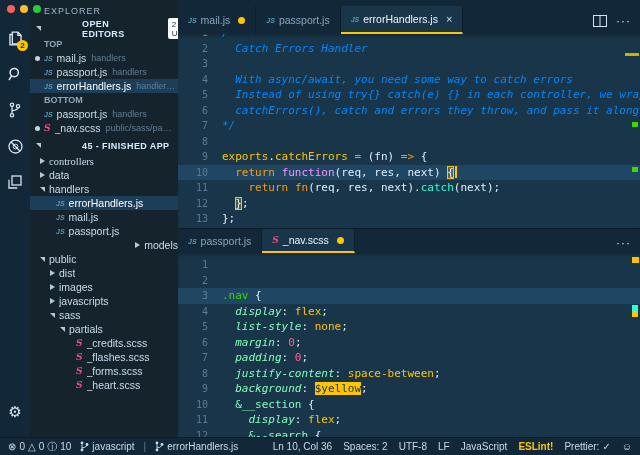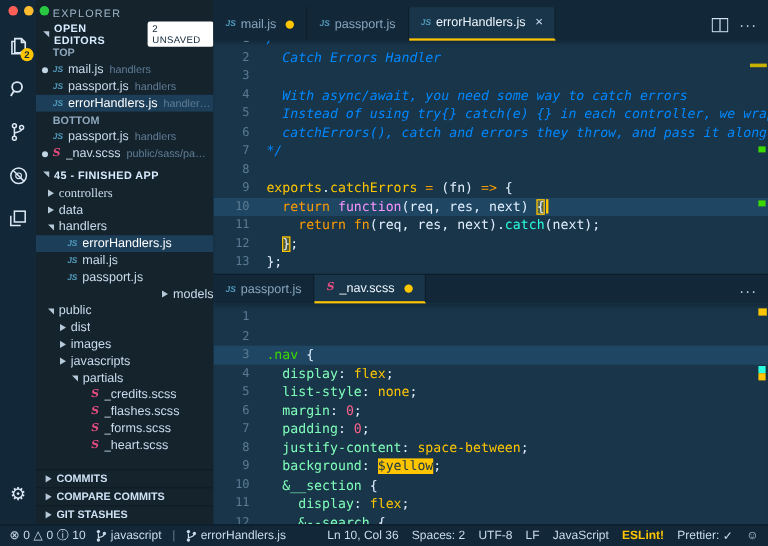--- a/index.html
+++ b/index.html
@@ -21,21 +21,21 @@
             background:#ffc600;color:#122738;font-size:8px;font-weight:bold;line-height:11px;
             text-align:center;}
   .ab-gear{margin-top:auto;margin-bottom:16px;color:#dbe7f3;font-size:15px;}
 
   
   .sidebar{width:148px;background:#15232d;flex:none;display:flex;flex-direction:column;
            overflow:hidden;color:#c9dcec;}
   .side-title{height:20px;line-height:22px;padding-left:14px;font-size:9px;letter-spacing:1px;
               color:#9fb6c8;flex:none;}
   .sec-header{height:17px;display:flex;align-items:center;font-weight:bold;font-size:9px;
-              letter-spacing:.4px;color:#d8ecff;padding-left:4px;flex:none;}
+              letter-spacing:.4px;color:#d8ecff;padding-left:4px;flex:none;gap:37px;}
   .tri{width:0;height:0;margin:0 4px 0 2px;flex:none;}
   .tri-down{border-top:5px solid #b6c9d9;border-left:5px solid transparent;}
   .tri-right{border-left:5px solid #b6c9d9;border-top:3.5px solid transparent;border-bottom:3.5px solid transparent;}
   .badge{background:#ffffff;color:#122738;font-size:8px;font-weight:normal;padding:1.5px 4px;
          border-radius:2px;margin-left:6px;letter-spacing:.3px;}
   .oe-sub{padding-left:14px;font-size:9px;font-weight:bold;color:#8da8bd;height:14px;line-height:15px;}
   .row{height:14px;display:flex;align-items:center;font-size:10.5px;padding-left:14px;
        position:relative;color:#c9dcec;white-space:nowrap;overflow:hidden;}
   .row.selected{background:#1c3e59;color:#fff;}
   .row .fname{overflow:hidden;text-overflow:ellipsis;}
@@ -74,21 +74,21 @@
   .cl.cur{background:#1f4662;}
   .ln{width:30px;flex:none;text-align:right;color:#5c7a93;font-size:10px;}
   .code{padding-left:14px;}
   .cm{color:#0088ff;font-style:italic;}
   .kw{color:#ff9d00;}
   .pink{color:#fb94ff;}
   .fnm{color:#ffc600;}
   .op{color:#ff9d00;}
   .wh{color:#e1efff;}
   .teal{color:#2affdf;}
-  .prop{color:#80ffbb;}
+  .prop{color:#80ffbb;font-style:italic;}
   .val{color:#ffc600;}
   .num{color:#ff628c;}
   .sel{color:#3ad900;}
   .sc{color:#80ffbb;}
   .hlY{background:#ffc600;color:#193549;}
   .brkt{outline:1px solid #ffc600;outline-offset:-1px;background:rgba(255,198,0,.25);color:#e1efff;}
   .cursor{display:inline-block;width:2px;height:12px;background:#ffc600;vertical-align:-2px;margin-left:1px;}
   .ruler{position:absolute;top:0;right:0;width:10px;height:100%;}
   .mark{position:absolute;}
 
@@ -237,20 +237,24 @@
             <span class="fname">dist</span>
           </div>
           <div class="row" style="padding-left: 18px;">
             <span class="tri tri-right"></span>
             <span class="fname">images</span>
           </div>
           <div class="row" style="padding-left: 18px;">
             <span class="tri tri-right"></span>
             <span class="fname">javascripts</span>
           </div>
+          <div class="row" style="padding-left: 18px;">
+            <span class="tri tri-down"></span>
+            <span class="fname">sass</span>
+          </div>
           <div class="row" style="padding-left: 28px;">
             <span class="tri tri-down"></span>
             <span class="fname">partials</span>
           </div>
           <div class="row" style="padding-left: 46px;">
             <span class="sass-badge">S</span>
             <span class="fname">_credits.scss</span>
           </div>
           <div class="row" style="padding-left: 46px;">
             <span class="sass-badge">S</span>
@@ -259,34 +263,20 @@
           <div class="row" style="padding-left: 46px;">
             <span class="sass-badge">S</span>
             <span class="fname">_forms.scss</span>
           </div>
           <div class="row" style="padding-left: 46px;">
             <span class="sass-badge">S</span>
             <span class="fname">_heart.scss</span>
           </div>
         </div>
 
-      <div class="panels" id="panels">
-          <div class="panel-header">
-            <span class="tri tri-right"></span>
-            <span>COMMITS</span>
-          </div>
-          <div class="panel-header">
-            <span class="tri tri-right"></span>
-            <span>COMPARE COMMITS</span>
-          </div>
-          <div class="panel-header">
-            <span class="tri tri-right"></span>
-            <span>GIT STASHES</span>
-          </div>
-        </div>
     </div>
 
     <div class="editor-col">
 
       <div class="tabbar">
         <div id="tabs-top" style="display:flex;align-items:flex-end;">
             <div class="tab">
               <span class="js-badge">JS</span>
               <span>mail.js</span>
               <span class="dot"></span>

